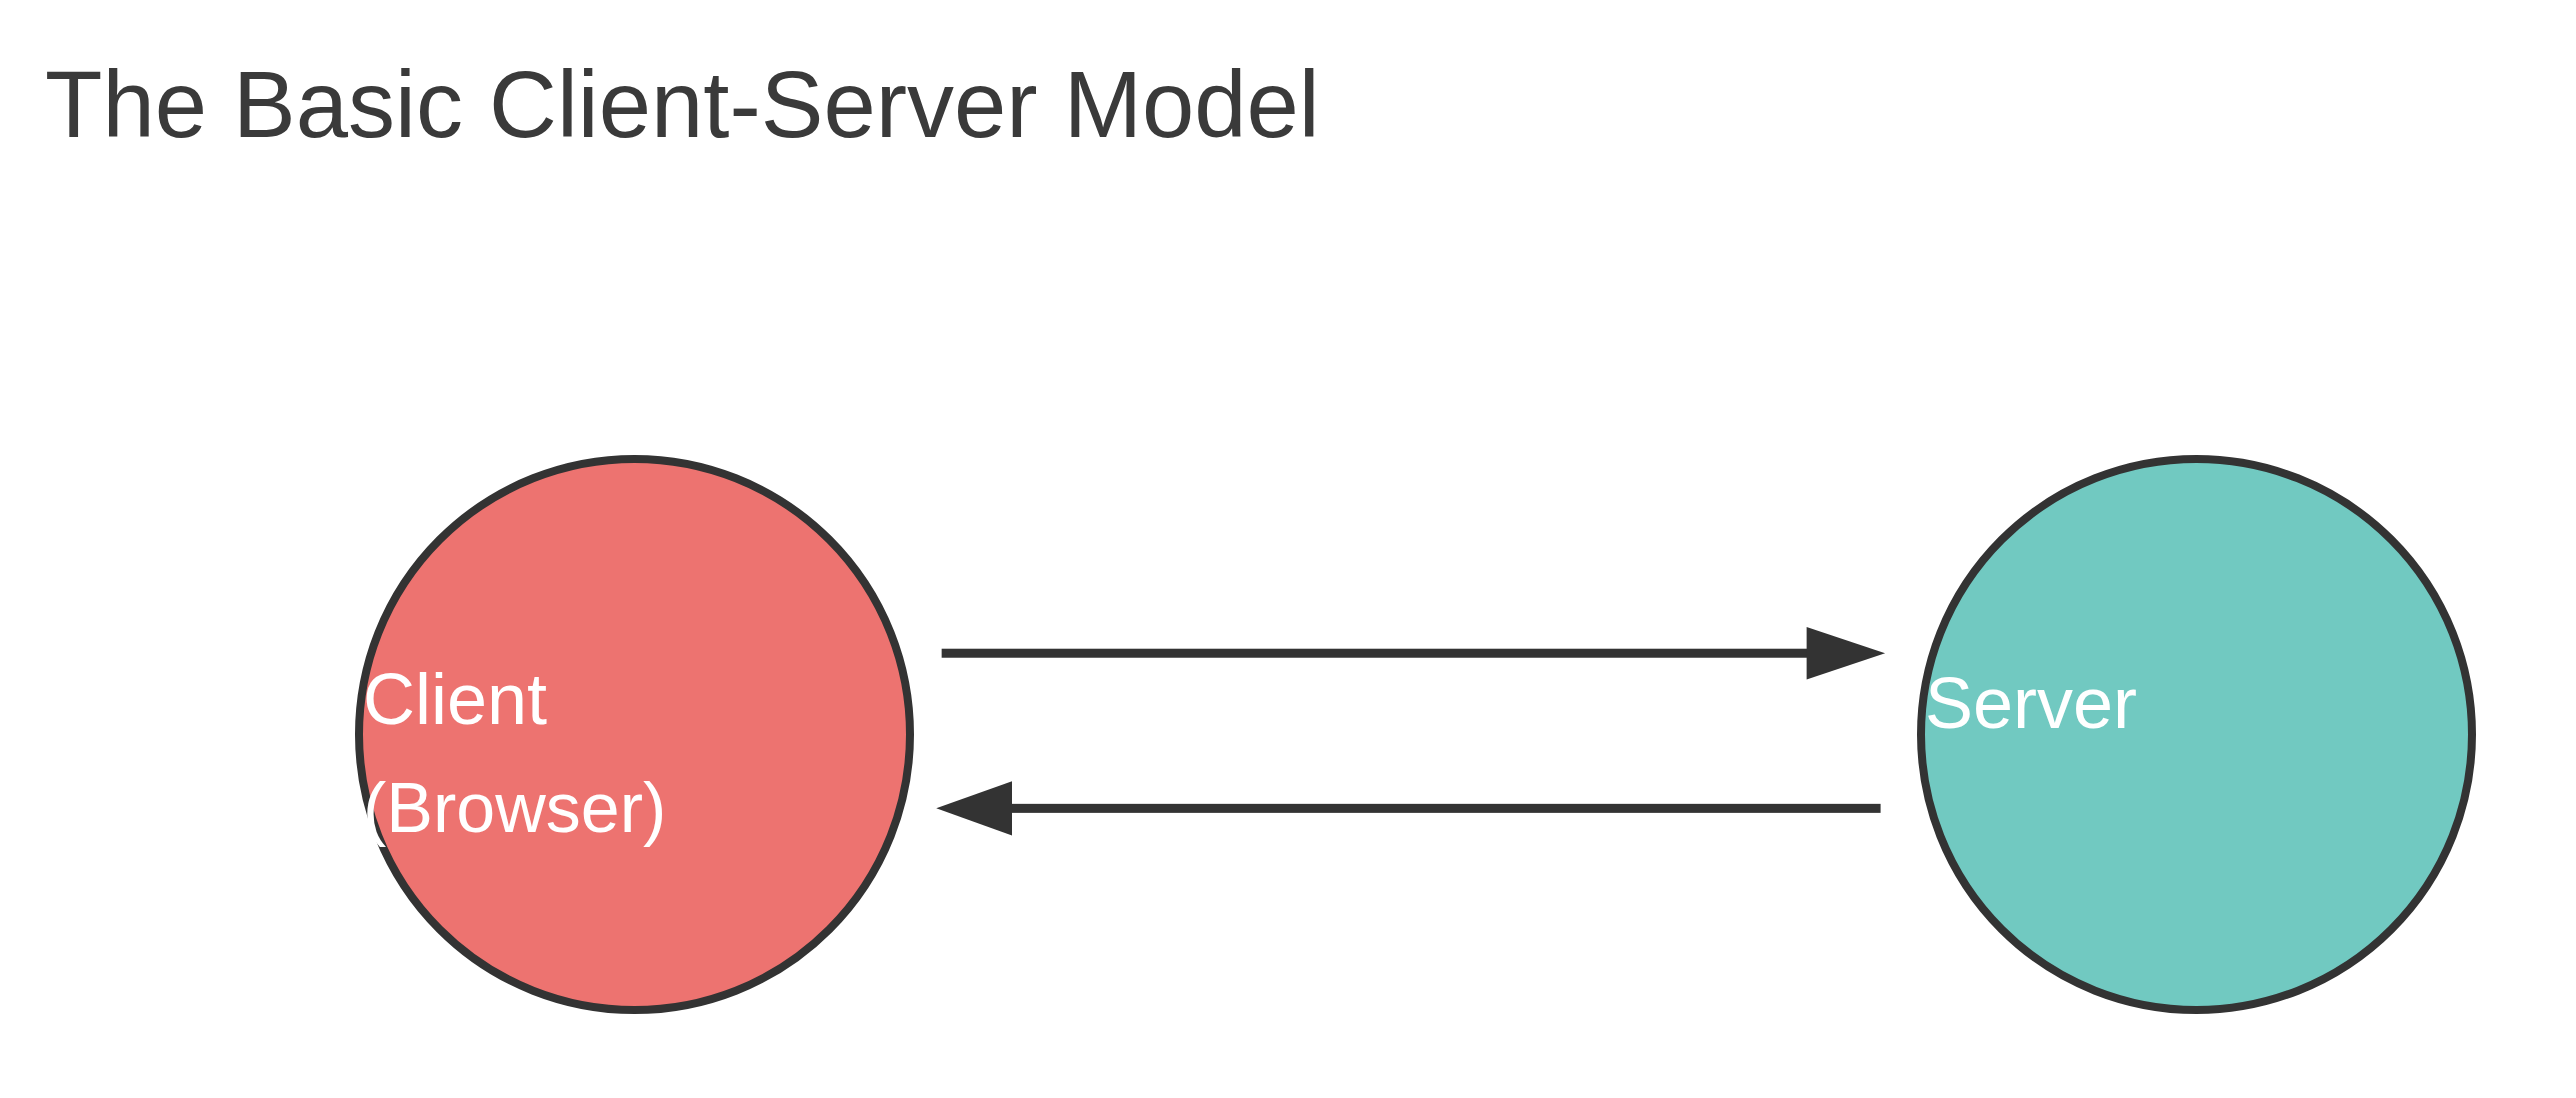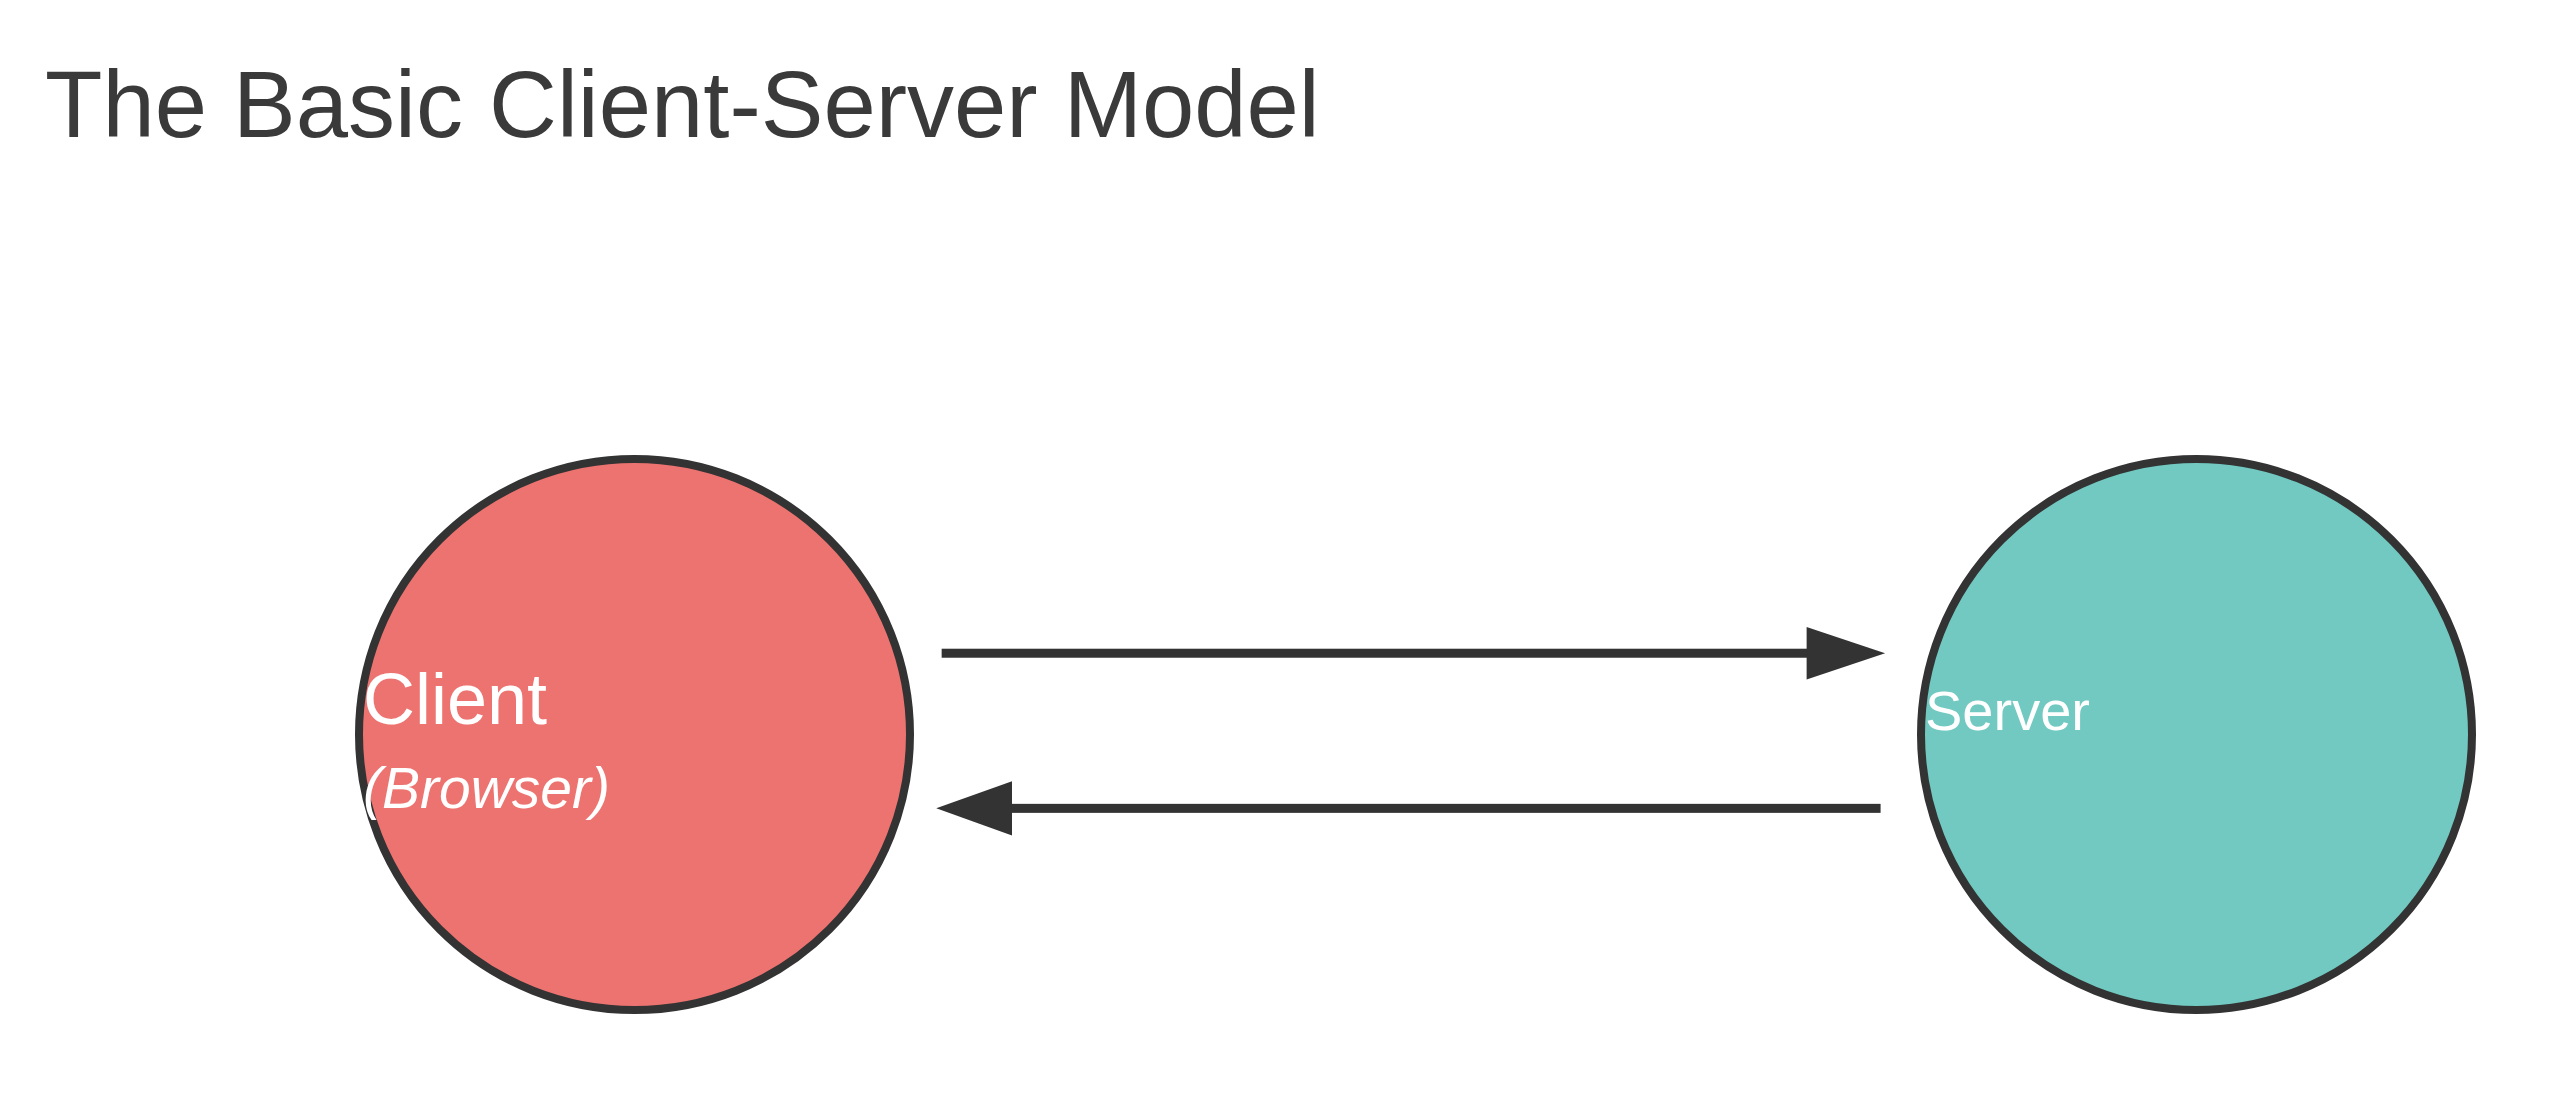--- a/index.html
+++ b/index.html
@@ -48,22 +48,22 @@
   }
   .node-label{
     position:absolute;
     left:0;right:0;
     text-align:left;
     color:var(--label-text);
     line-height:1;
     white-space:nowrap;
   }
   .node-client .node-label-main{top:200px;font-size:72px;}
-  .node-client .node-label-sub{top:297px;font-size:57px;font-style:italic;}
-  .node-server .node-label-main{top:220px;font-size:56px;}
+  .node-client .node-label-sub{top:310px;font-size:70px;}
+  .node-server .node-label-main{top:204px;font-size:72px;}
   .arrow-layer{
     position:absolute;left:0;top:0;
     width:2576px;height:1099px;
     pointer-events:none;
   }
   .arrow-shape{fill:var(--outline);}
 </style>
 </head>
 <body>
 

